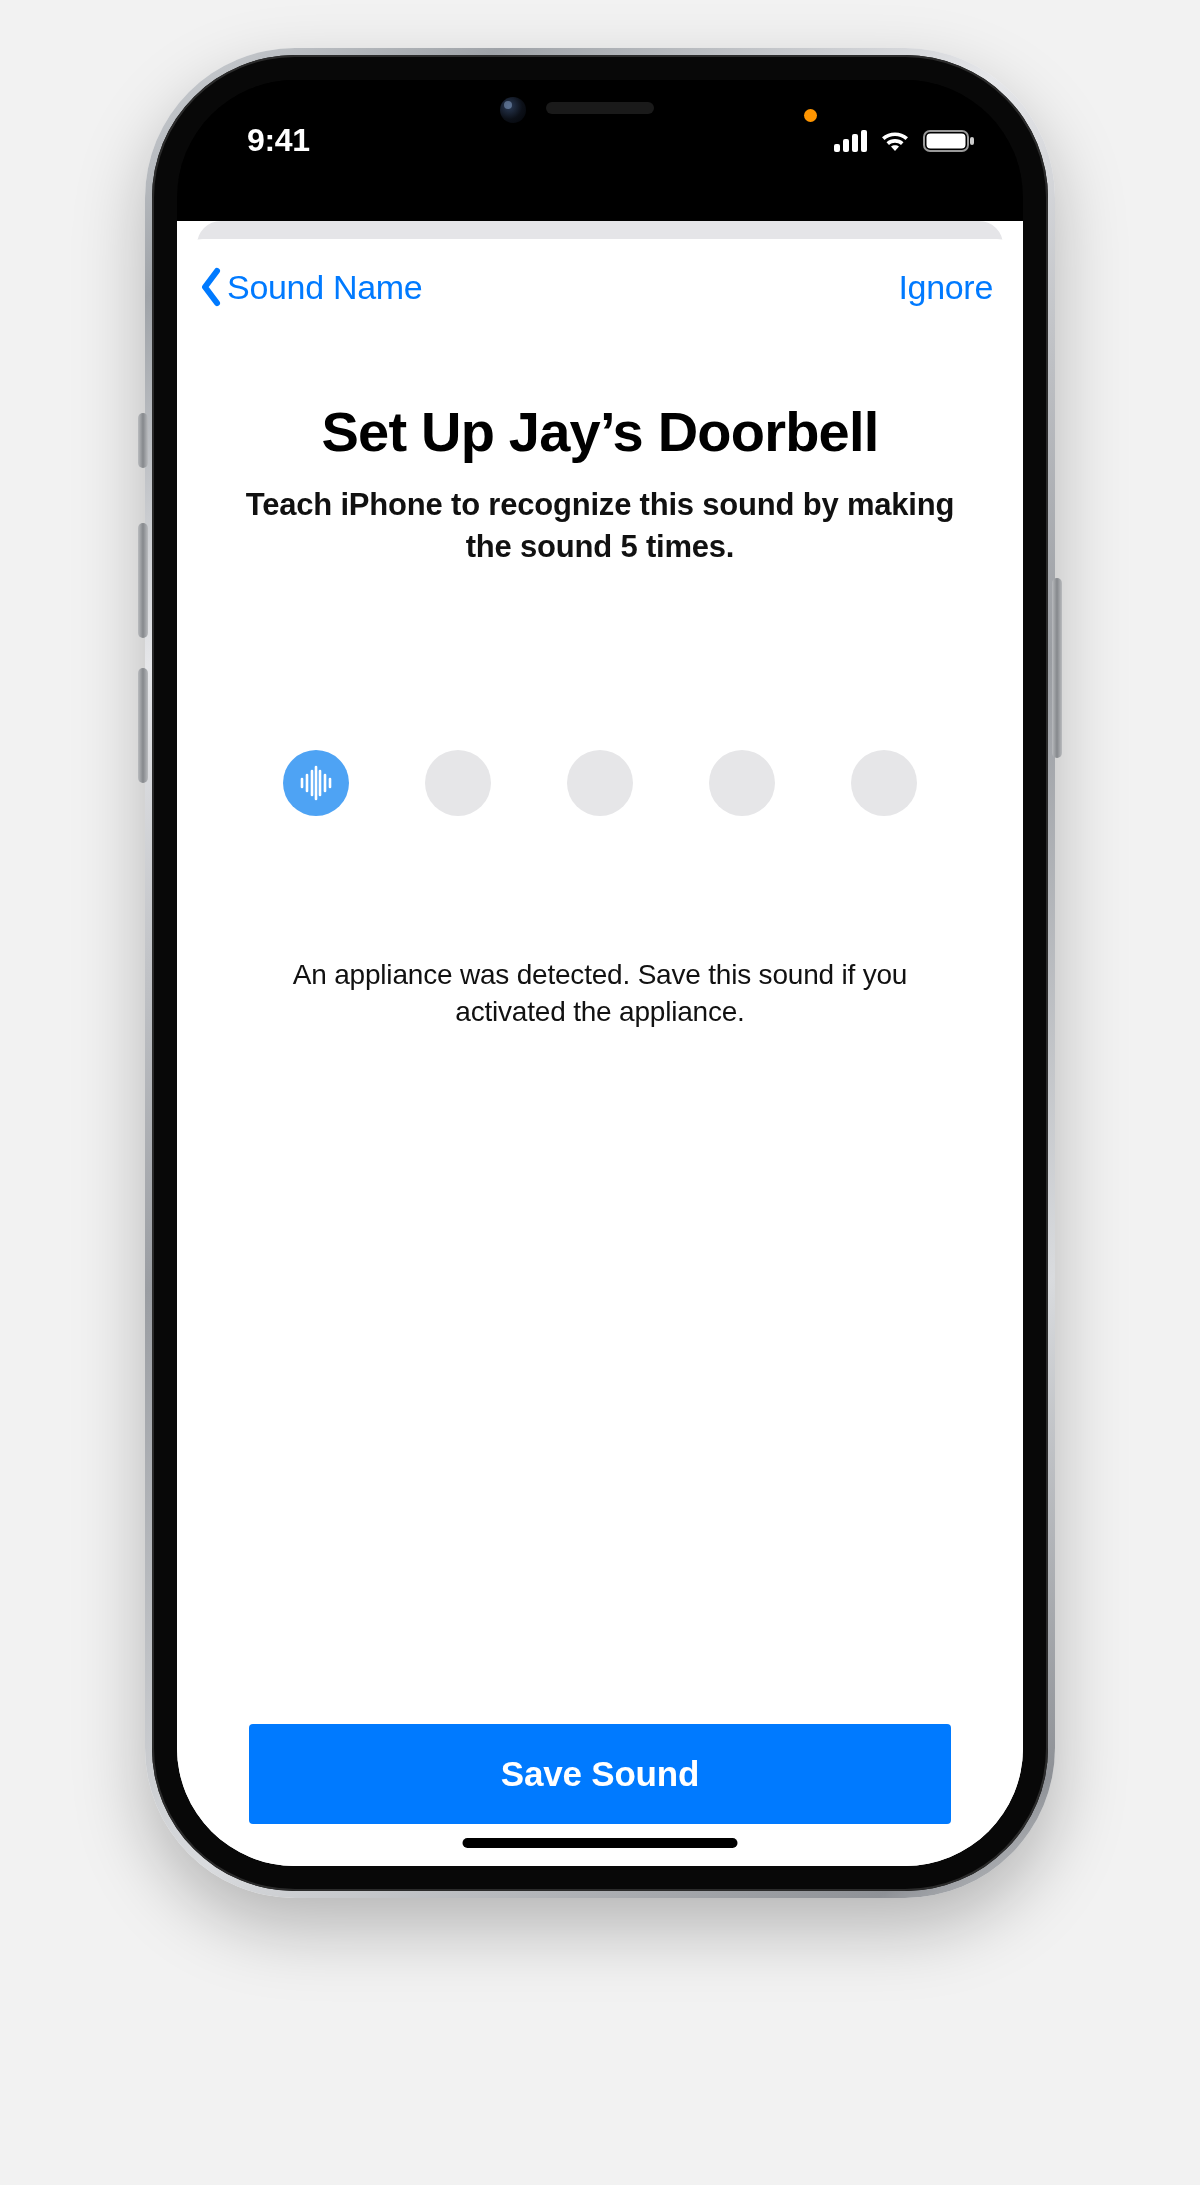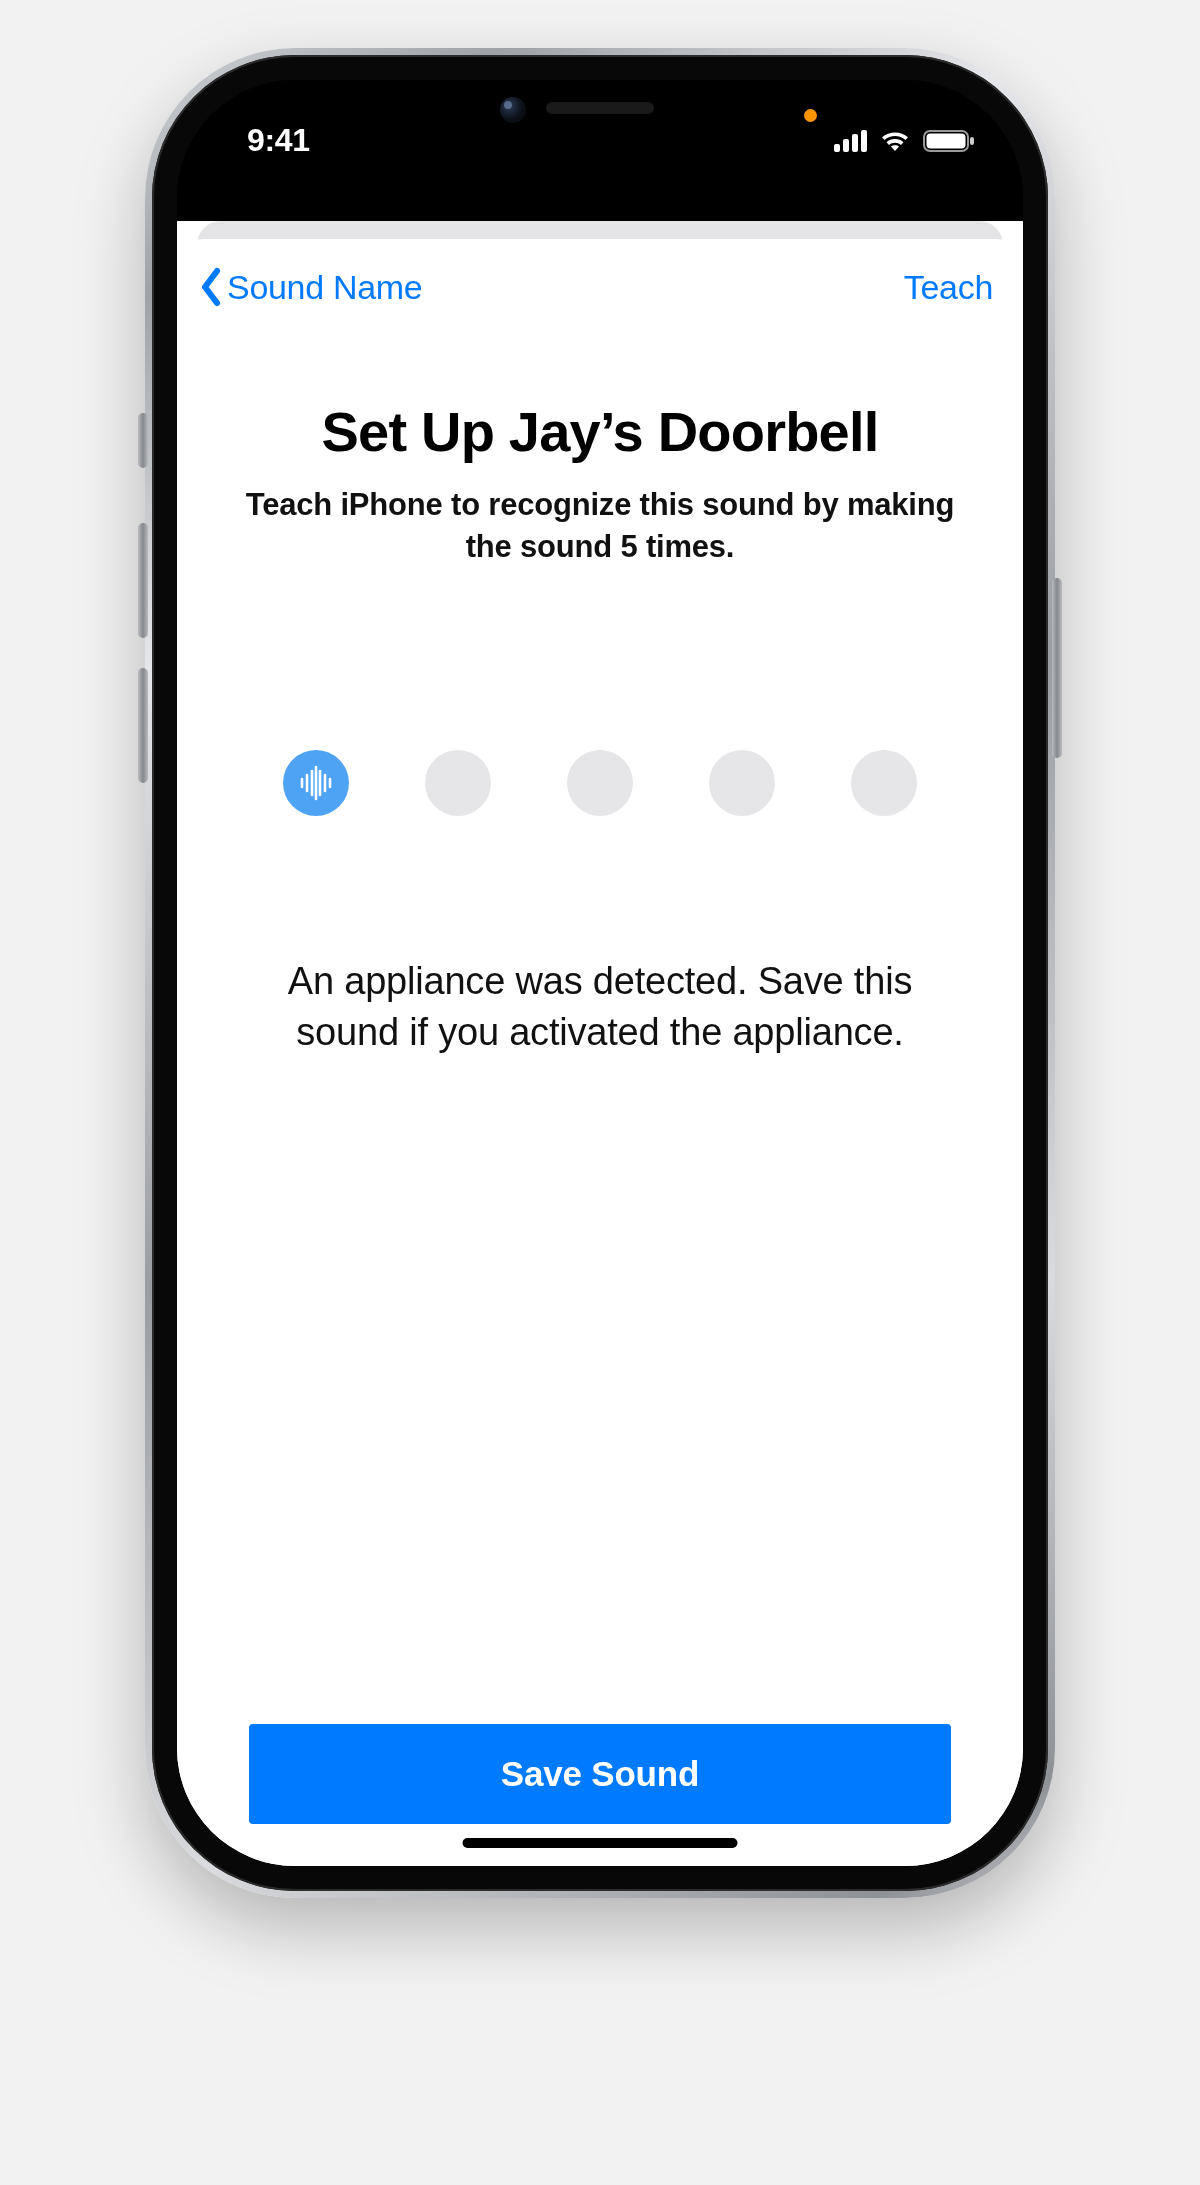--- a/index.html
+++ b/index.html
@@ -255,21 +255,21 @@
     .dot.active {
       background: #4ea3f4;
       display: flex;
       align-items: center;
       justify-content: center;
     }
     .dot.active svg { width: 38px; height: 38px; }
 
     .detection {
       margin-top: 140px;
-      font-size: 38px;
+      font-size: 28px;
       font-weight: 400;
       color: #111;
       text-align: center;
       line-height: 1.35;
       letter-spacing: -0.2px;
       padding: 0 20px;
     }
 
     .bottom {
       margin-top: auto;
@@ -363,21 +363,21 @@
       <div class="sheet">
 
         <div class="nav-bar">
           <div class="nav-back">
             <svg class="chevron" viewBox="0 0 24 40">
               <polyline points="18,4 6,20 18,36" fill="none" stroke="#007aff" stroke-width="6" stroke-linecap="round" stroke-linejoin="round"></polyline>
             </svg>
             <span>Sound Name</span>
           </div>
           <div class="nav-cancel">
-            <span>Teach</span>
+            <span>Ignore</span>
           </div>
         </div>
 
         <div class="content">
           <h1 class="title">Set Up Jay’s Doorbell</h1>
           <p class="subtitle">Teach iPhone to recognize this sound by making the sound 5 times.</p>
 
           <div class="dots">
             <div class="dot active">
               <svg viewBox="0 0 38 38">

